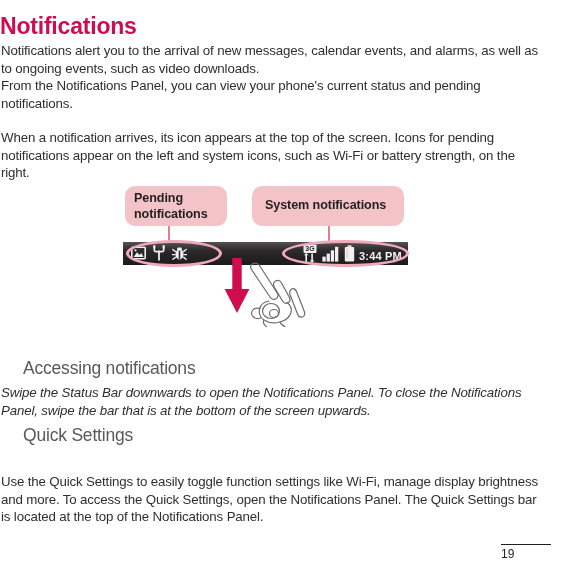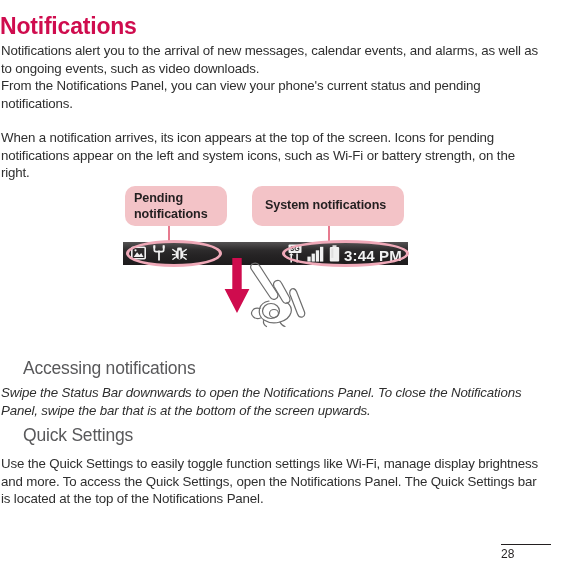--- a/index.html
+++ b/index.html
@@ -53,21 +53,21 @@
     color: #59595b;
     letter-spacing: -0.2px;
     line-height: 22px;
     white-space: nowrap;
     margin-left: 23px;
   }
   #heading-accessing { top: 342px; }
   #heading-quick     { top: 409px; }
 
   #para-accessing { top: 371px; font-style: italic; }
-  #para-quick     { top: 442px; }
+  #para-quick     { top: 460px; }
 
   
   #figure {
     position: absolute;
     left: 0;
     top: 180px;
     width: 565px;
     height: 160px;
   }
 
@@ -132,21 +132,21 @@
   #right-status {
     position: absolute;
     right: 6px;
     top: 2px;
     display: flex;
     align-items: center;
     gap: 4px;
   }
   #status-time {
     color: #f2f2f2;
-    font-size: 15px;
+    font-size: 11px;
     font-weight: 700;
     letter-spacing: 0.2px;
     line-height: 18px;
   }
 
   
   .highlight-ellipse {
     position: absolute;
     border: 3px solid #efa9b8;
     border-radius: 50%;
@@ -315,15 +315,15 @@
     </svg>
   </div>
 
   <h2 class="section-heading" id="heading-accessing">Accessing notifications</h2>
   <p class="body-para" id="para-accessing">Swipe the Status Bar downwards to open the Notifications Panel. To close the Notifications Panel, swipe the bar that is at the bottom of the screen upwards.</p>
 
   <h2 class="section-heading" id="heading-quick">Quick Settings</h2>
   <p class="body-para" id="para-quick">Use the Quick Settings to easily toggle function settings like Wi-Fi, manage display brightness and more. To access the Quick Settings, open the Notifications Panel. The Quick Settings bar is located at the top of the Notifications Panel.</p>
 
   <div id="footer-rule"></div>
-  <div id="page-number">28</div>
+  <div id="page-number">19</div>
 
 </div>
 
 </body></html>

